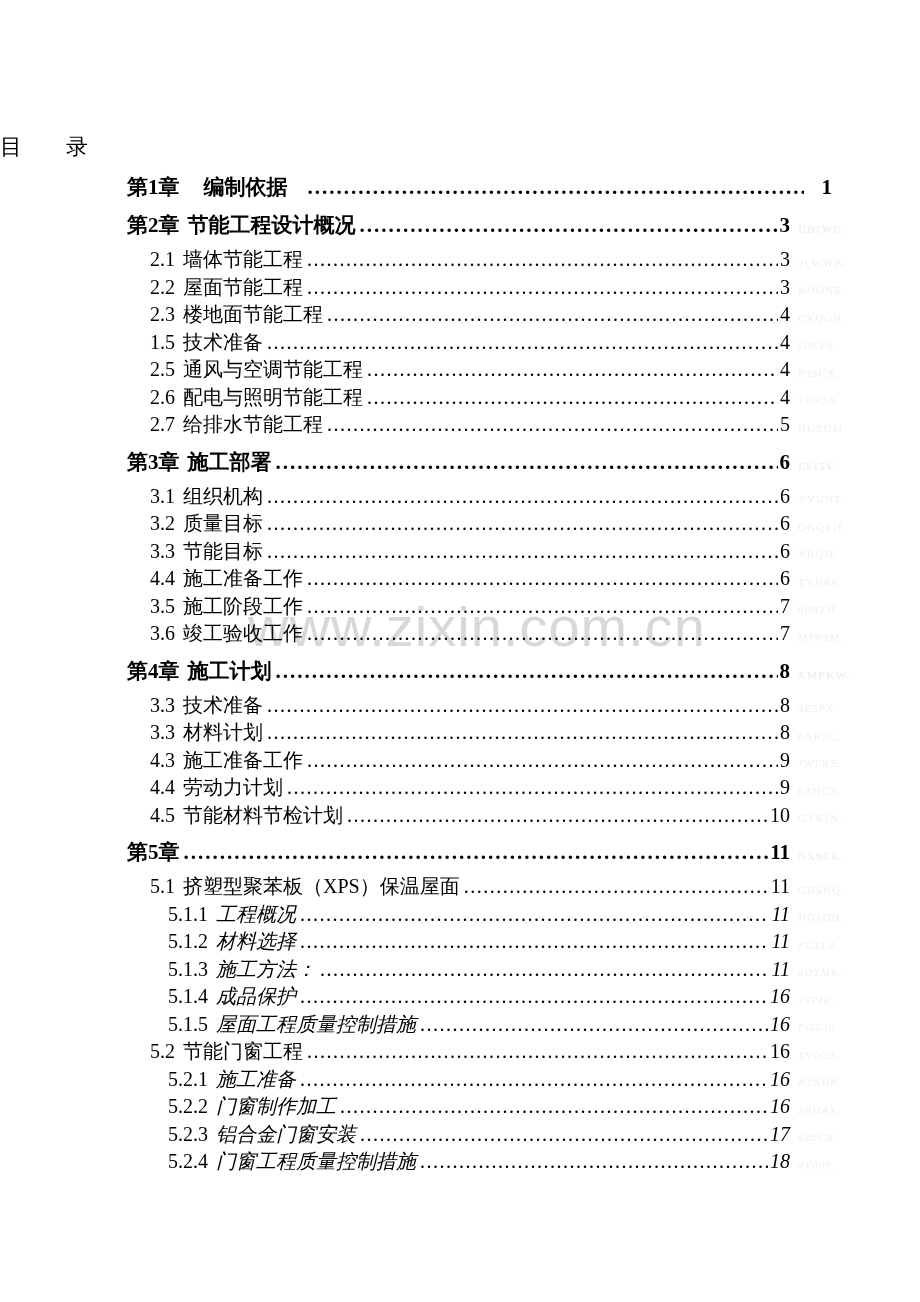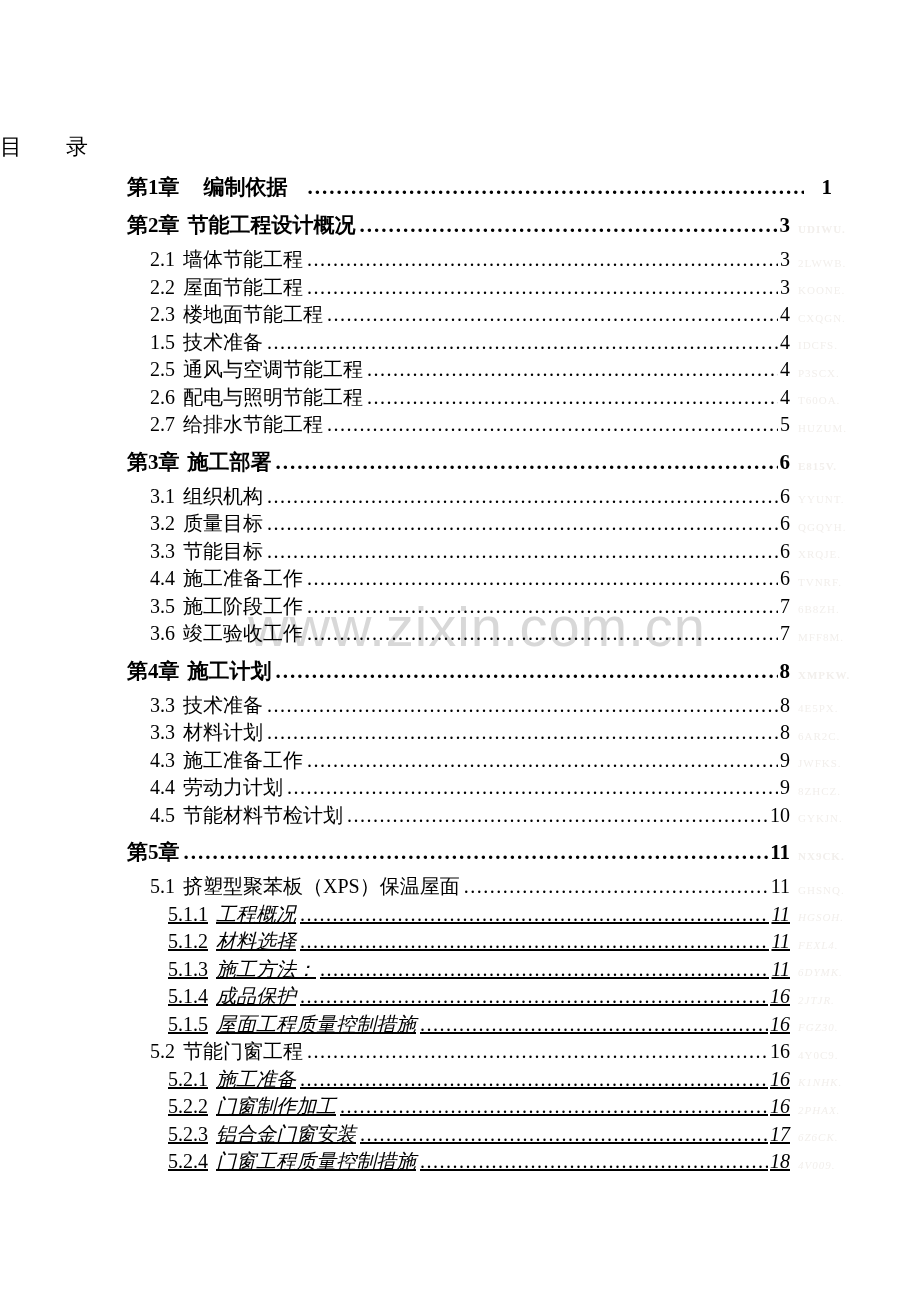--- a/index.html
+++ b/index.html
@@ -73,21 +73,21 @@
   .row.l1 {
     font-weight: bold;
     font-size: 21px;
     line-height: 30px;
     margin-top: 8px;
     margin-bottom: 6px;
   }
   .row.l1:first-child { margin-top: 0; gap: 16px; }
   .row.l1 .leader { letter-spacing: 2px; }
   .row.l2 { padding-left: 23px; }
-  .row.l3 { padding-left: 41px; text-decoration: underline; }
+  .row.l3 { padding-left: 41px; }
   .row.l3 .txt,
   .row.l3 .pageno,
   .row.l3 .edge-code { font-style: italic; }
   .row.wide { width: calc(100% + 42px); }
   .edge-code {
     position: absolute;
     left: calc(100% + 8px);
     bottom: 5px;
     font-size: 11px;
     line-height: 11px;

